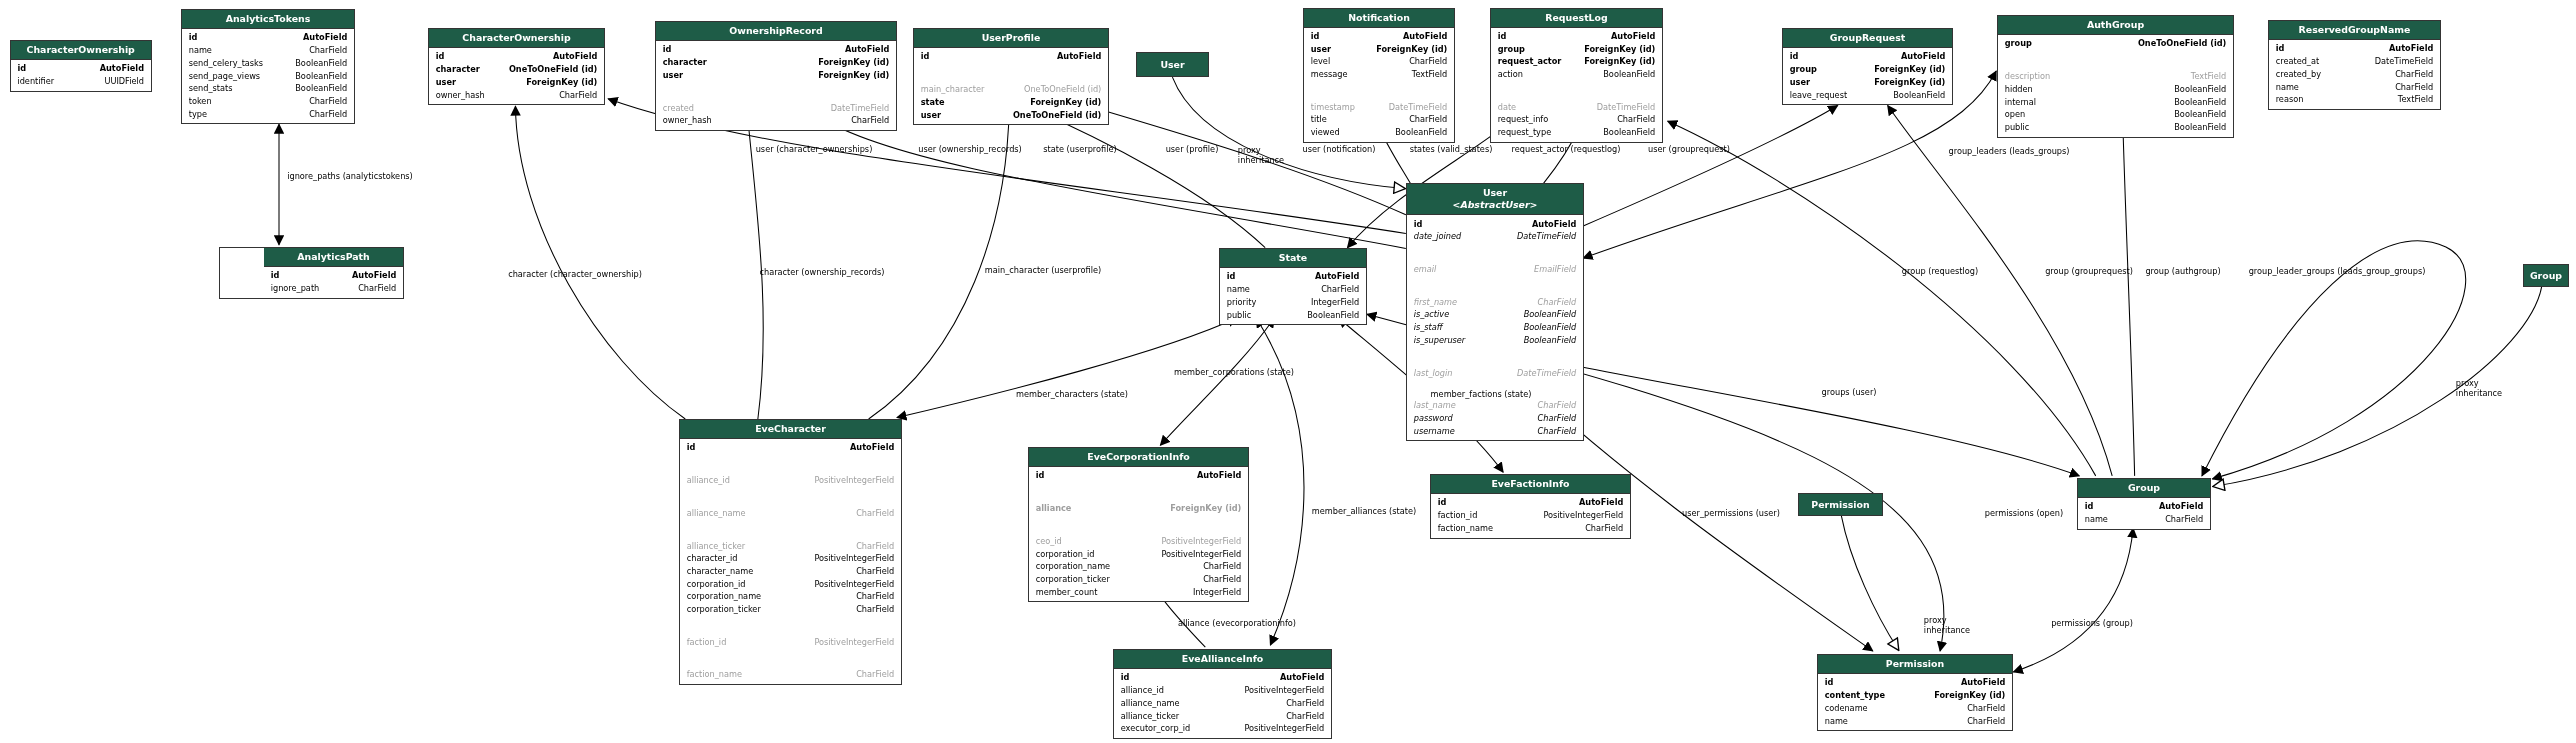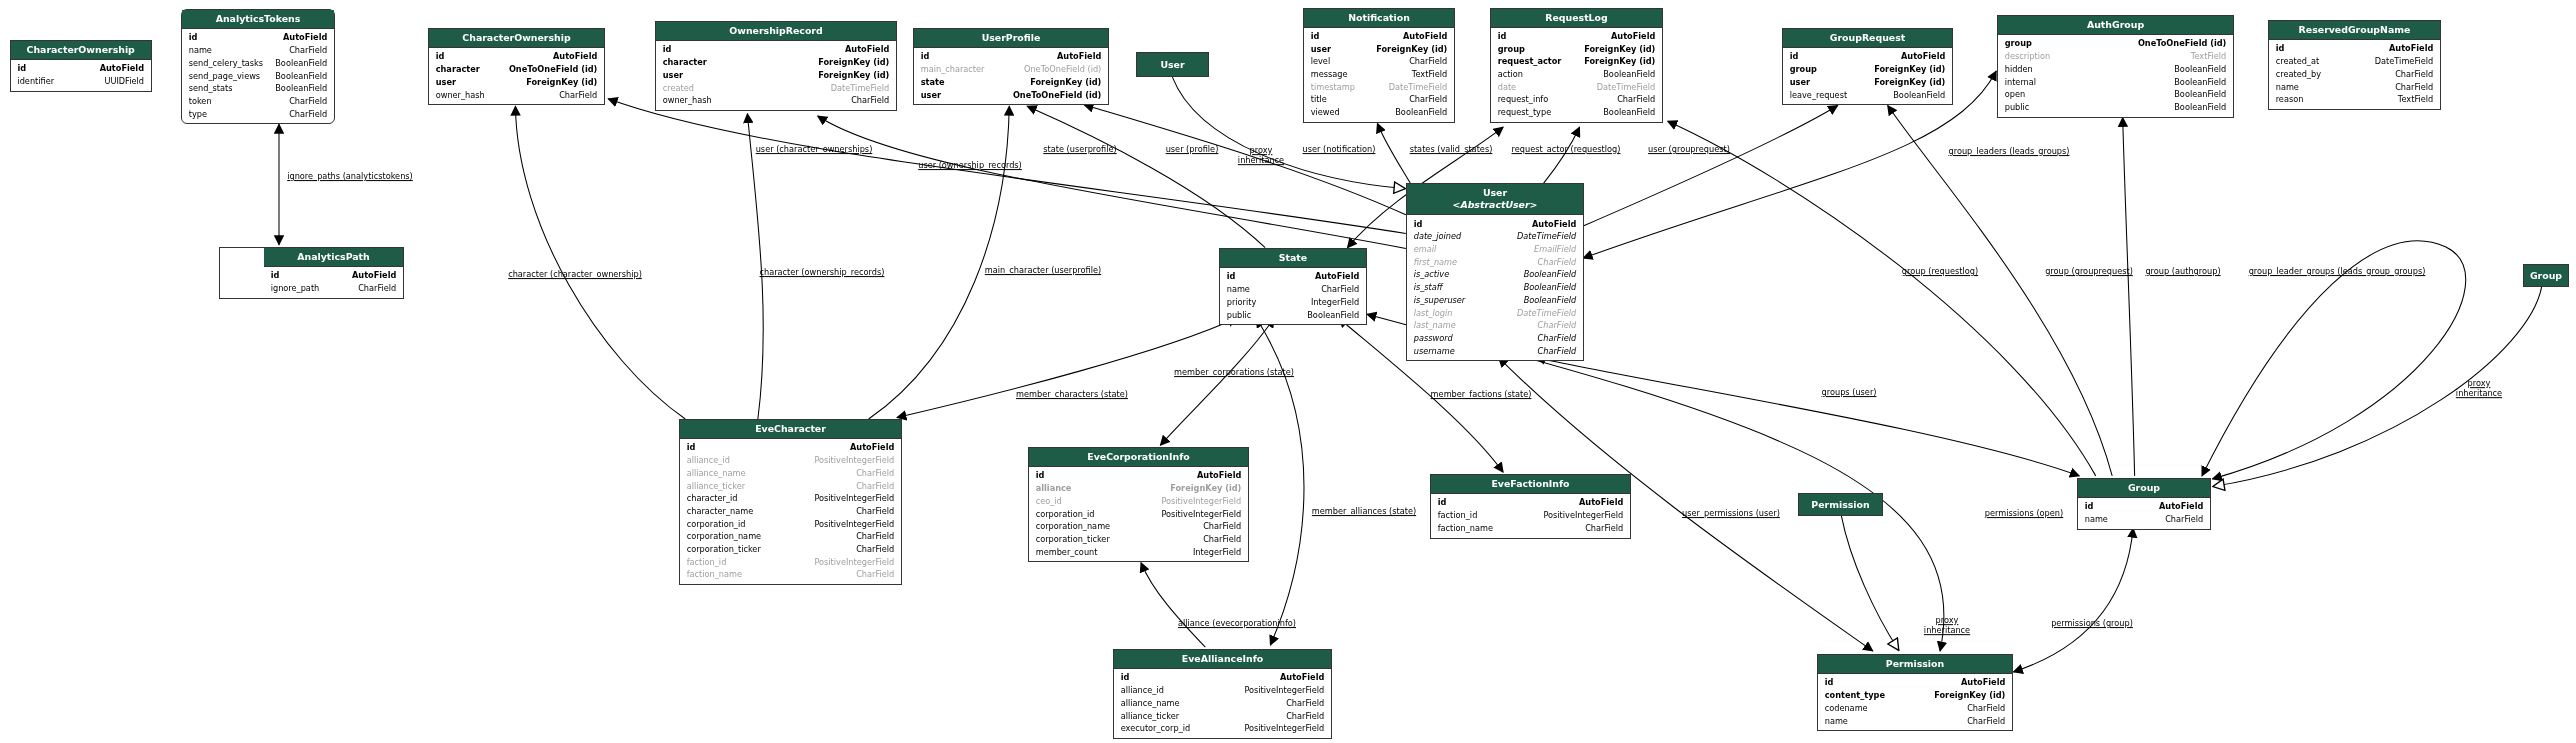--- a/index.html
+++ b/index.html
@@ -6,26 +6,26 @@
   body{width:2576px;height:743px;position:relative;font-family:"DejaVu Sans",sans-serif;overflow:hidden;}
   #canvas{position:absolute;left:0;top:0;width:2576px;height:743px;}
   svg.edges{position:absolute;left:0;top:0;z-index:1;}
   .model-table{position:absolute;background:#ffffff;border:1.5px solid #343434;box-sizing:border-box;z-index:2;}
   .t-head{background:#1e5c47;color:#ffffff;font-weight:bold;font-size:9.4px;line-height:1.3;text-align:center;
           padding:3px 4.5px;border-bottom:1.5px solid #343434;}
   .t-head .stereo{font-style:italic;display:block;}
   .t-body{padding:2.2px 0 3px 0;}
   .f-row{display:flex;justify-content:space-between;gap:12px;font-size:8.2px;line-height:12.7px;padding:0 6.7px;white-space:nowrap;}
   .f-b{font-weight:bold;}
-  .f-g{color:#9e9e9e;}
+  .f-g{color:#9e9e9e;margin-top:20px;}
   .f-i{font-style:italic;}
   .proxy-box{position:absolute;background:#1e5c47;border:1.5px solid #343434;box-sizing:border-box;color:#fff;
              font-weight:bold;font-size:9.4px;display:flex;align-items:center;justify-content:center;z-index:2;}
   .edge-label{position:absolute;font-size:8.2px;color:#000;transform:translate(-50%,-50%);
-              text-align:center;white-space:pre;z-index:3;line-height:1.2;text-decoration:underline;}
+              text-align:left;white-space:pre;z-index:3;line-height:1.2;}
 </style>
 </head>
 <body>
 
 <div id="canvas">
     <svg class="edges" width="2576" height="743" viewBox="0 0 3441 993">
       <defs>
         <marker id="mEnd" viewBox="0 0 10 10" refX="9" refY="5" markerWidth="10" markerHeight="10" orient="auto">
           <path d="M0,0 L10,5 L0,10 z" fill="#000"></path>
         </marker>
@@ -64,21 +64,21 @@
       <path d="M1826,420 C2350,560 2640,640 2592,870" fill="none" stroke="#000000" stroke-width="1.4" marker-end="url(#mEnd)" marker-start="url(#mStart)"></path>
       <path d="M1610,865 C1572,825 1540,790 1524,752" fill="none" stroke="#000000" stroke-width="1.4" marker-end="url(#mEnd)"></path>
       <path d="M2460,689 C2472,750 2505,820 2536,868" fill="none" stroke="#000000" stroke-width="1.4" marker-end="url(#mHollow)"></path>
       <path d="M2690,898 C2800,862 2842,790 2850,706" fill="none" stroke="#000000" stroke-width="1.4" marker-end="url(#mEnd)" marker-start="url(#mStart)"></path>
     </svg>
     <div class="edge-label" style="left: 350px; top: 177px;">ignore_paths (analyticstokens)</div>
     <div class="edge-label" style="left: 575px; top: 275px;">character (character_ownership)</div>
     <div class="edge-label" style="left: 822px; top: 273px;">character (ownership_records)</div>
     <div class="edge-label" style="left: 1043px; top: 271px;">main_character (userprofile)</div>
     <div class="edge-label" style="left: 814px; top: 150px;">user (character_ownerships)</div>
-    <div class="edge-label" style="left: 970px; top: 150px; margin-top: 16px;">user (ownership_records)</div>
+    <div class="edge-label" style="left: 970px; top: 150px;">user (ownership_records)</div>
     <div class="edge-label" style="left: 1080px; top: 150px;">state (userprofile)</div>
     <div class="edge-label" style="left: 1192px; top: 150px;">user (profile)</div>
     <div class="edge-label" style="left: 1261px; top: 156px;">proxy
 inheritance</div>
     <div class="edge-label" style="left: 1339px; top: 150px;">user (notification)</div>
     <div class="edge-label" style="left: 1451px; top: 150px;">states (valid_states)</div>
     <div class="edge-label" style="left: 1566px; top: 150px;">request_actor (requestlog)</div>
     <div class="edge-label" style="left: 1689px; top: 150px;">user (grouprequest)</div>
     <div class="edge-label" style="left: 2009px; top: 152px;">group_leaders (leads_groups)</div>
     <div class="edge-label" style="left: 1940px; top: 272px;">group (requestlog)</div>
@@ -104,21 +104,21 @@
         <div class="f-row">
           <span class="fn f-b">id</span>
           <span class="ft f-b">AutoField</span>
         </div>
         <div class="f-row">
           <span class="fn">identifier</span>
           <span class="ft">UUIDField</span>
         </div>
       </div>
     </div>
-    <div class="model-table" style="left: 181px; top: 9px; width: 154px; border-radius: 6px;">
+    <div class="model-table" style="left: 181px; top: 9px; width: 174px;">
       <div class="t-head"><span>AnalyticsTokens</span></div>
       <div class="t-body">
         <div class="f-row">
           <span class="fn f-b">id</span>
           <span class="ft f-b">AutoField</span>
         </div>
         <div class="f-row">
           <span class="fn">name</span>
           <span class="ft">CharField</span>
         </div>

